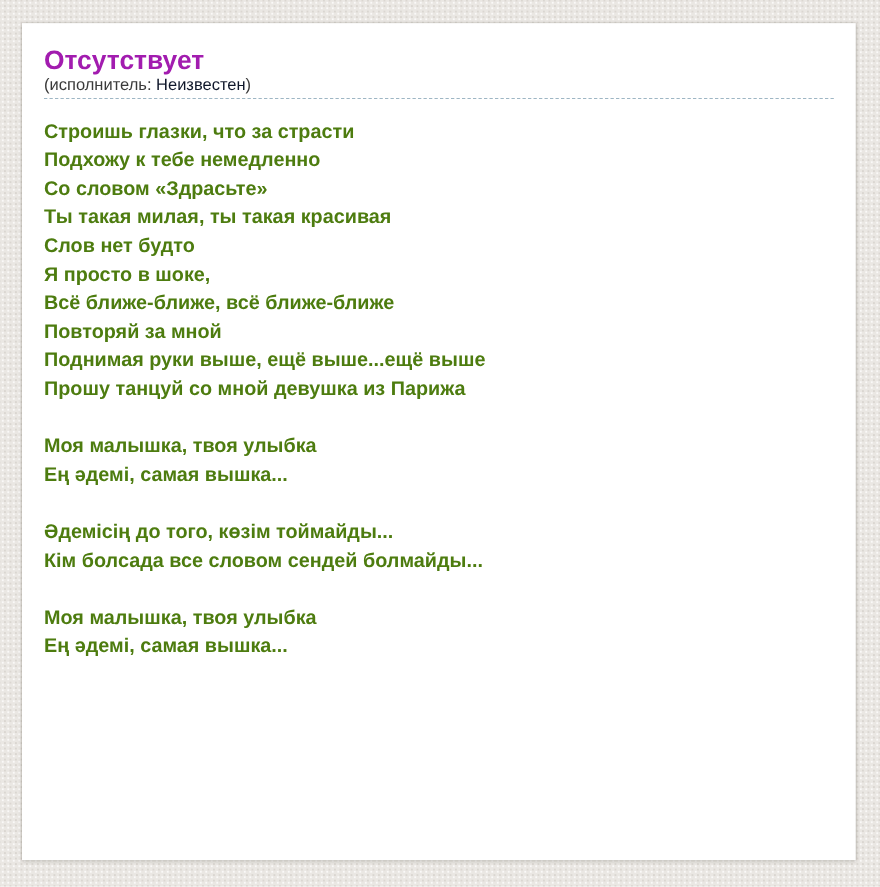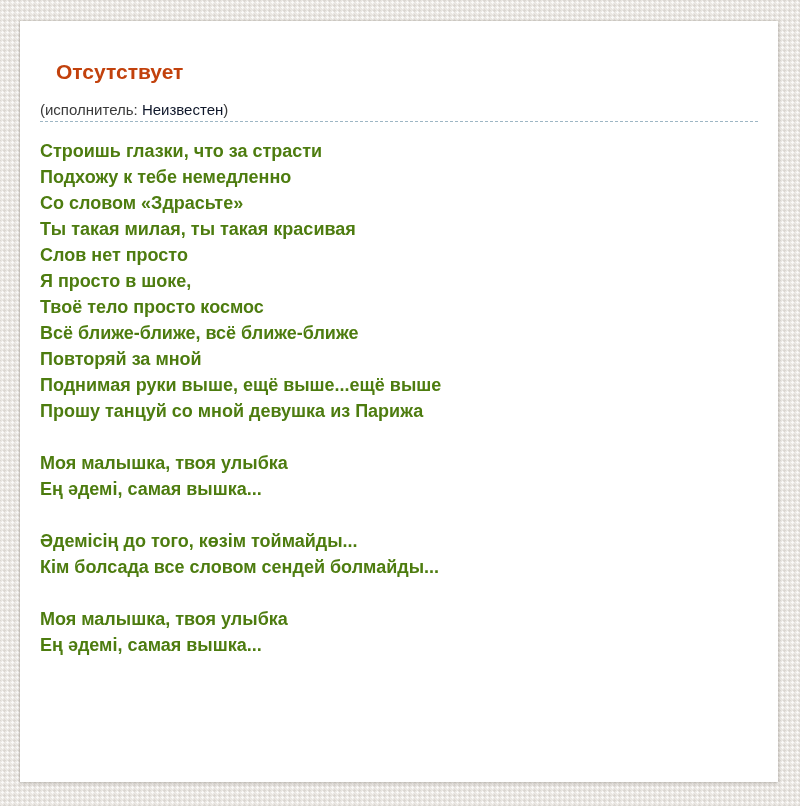--- a/index.html
+++ b/index.html
@@ -20,25 +20,25 @@
   .card {
     box-sizing: border-box;
     margin: 21px 22px 0 20px;
     width: 758px;
     min-height: 761px;
     background: #ffffff;
     padding: 22px 20px 28px 20px;
     box-shadow: 0 1px 3px rgba(110,104,96,0.45), 0 0 1px rgba(110,104,96,0.35);
   }
   .title {
-    margin: 16px;
-    font-size: 21px;
+    margin: 0;
+    font-size: 24px;
     line-height: 26px;
     font-weight: bold;
-    color: #c2410c;
+    color: #a21caf;
   }
   .artist-line {
     margin: 0;
     font-size: 15px;
     line-height: 18px;
     font-weight: normal;
     color: #3a3a3a;
     padding-bottom: 2px;
     border-bottom: 1px dashed #9eb6c4;
   }
@@ -63,23 +63,22 @@
 
 <div class="card">
   <h1 class="title">Отсутствует</h1>
   <div class="artist-line"><span>(исполнитель: </span><a class="artist-link" href="#">Неизвестен</a><span>)</span></div>
   <div class="lyrics">
       <div class="stanza">
         <div class="line">Строишь глазки, что за страсти</div>
         <div class="line">Подхожу к тебе немедленно</div>
         <div class="line">Со словом «Здрасьте»</div>
         <div class="line">Ты такая милая, ты такая красивая</div>
-        <div class="line">Слов нет просто</div>
+        <div class="line">Слов нет будто</div>
         <div class="line">Я просто в шоке,</div>
-        <div class="line">Твоё тело просто космос</div>
         <div class="line">Всё ближе-ближе, всё ближе-ближе</div>
         <div class="line">Повторяй за мной</div>
         <div class="line">Поднимая руки выше, ещё выше...ещё выше</div>
         <div class="line">Прошу танцуй со мной девушка из Парижа</div>
       </div>
       <div class="stanza">
         <div class="line">Моя малышка, твоя улыбка</div>
         <div class="line">Ең әдемі, самая вышка...</div>
       </div>
       <div class="stanza">

